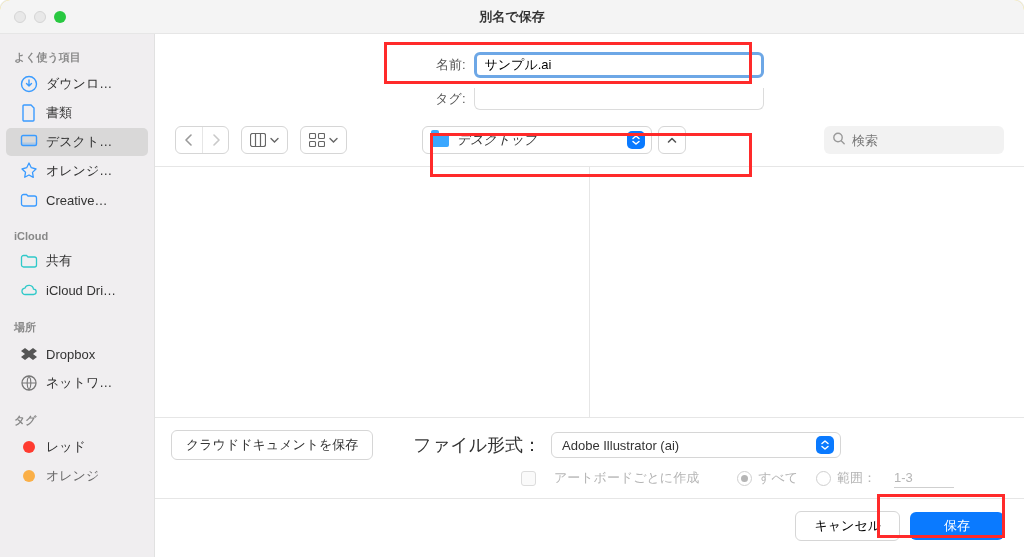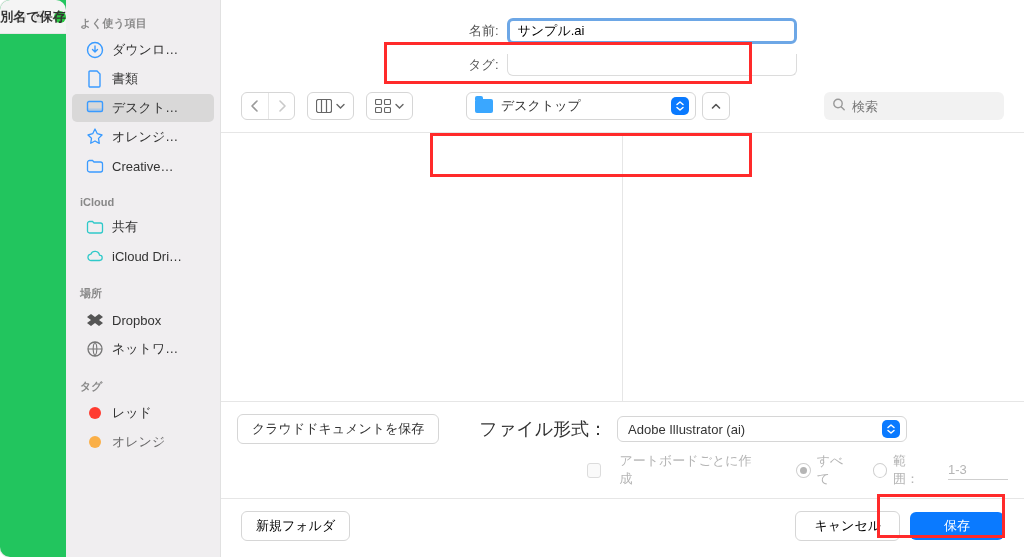--- a/index.html
+++ b/index.html
@@ -8,26 +8,26 @@
   font-size: 13px;
   color: #333;
   background: #fff;
   width: 1024px;
   height: 557px;
   overflow: hidden;
 }
 .window {
   width: 1024px;
   height: 557px;
-  background: #22c55e;
+  background: #fde047;
   border-radius: 10px;
   position: relative;
   box-shadow: 0 0 0 1px rgba(0,0,0,0.08);
   display: flex;
-  flex-direction: row;
+  flex-direction: column;
 }
 .titlebar {
   height: 34px;
   display: flex;
   align-items: center;
   position: relative;
   background: #f4f4f4;
   border-bottom: 1px solid #e6e6e6;
   border-radius: 10px 10px 0 0;
 }
@@ -163,20 +163,21 @@
   gap: 4px;
   color: #555;
 }
 .loc-wrap {
   flex: 0 0 auto;
   display: flex;
   align-items: center;
   gap: 6px;
   margin-left: auto;
   margin-right: auto;
+  font-style: italic;
 }
 .loc-select {
   height: 28px;
   border: 1px solid #d6d6d6;
   border-radius: 6px;
   background: #fff;
   display: inline-flex;
   align-items: center;
   padding: 0 6px 0 8px;
   gap: 8px;
@@ -585,21 +586,20 @@
           </span>
           <span style="display:inline-flex;align-items:center;gap:6px">
             <span class="radio"></span>
             <span>範囲：</span>
           </span>
           <input class="range-input" disabled="" value="1-3" style="">
         </div>
       </div>
 
       <div class="footer">
-        <button class="newfolder-btn">新規フォルダ</button>
         <div class="spacer"></div>
         <button class="cancel-btn">キャンセル</button>
         <button class="save-btn">保存</button>
       </div>
 
     </div>
   </div>
 
   <div class="hl" id="hl-name" style="left: 384px; top: 42px; width: 368px; height: 42px;"></div>
   <div class="hl" id="hl-loc" style="left: 430px; top: 133px; width: 322px; height: 44px;"></div>

